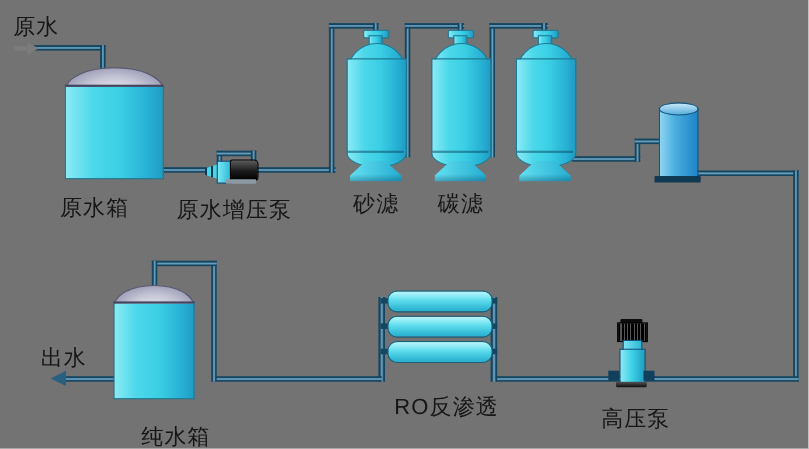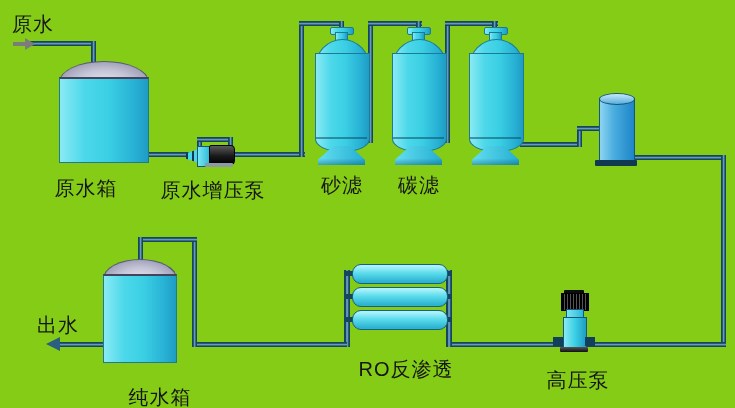--- a/index.html
+++ b/index.html
@@ -1,17 +1,17 @@
 <!DOCTYPE html>
 <html><head>
 <meta charset="utf-8">
 <style>
   html,body { margin:0; padding:0; background:#fff; }
   .canvas {
-    position:relative; width:735px; height:408px; background:#84cc16;
+    position:relative; width:735px; height:408px; background:#737373;
     overflow:hidden; font-family:"Liberation Sans", sans-serif;
   }
   
   .ph { position:absolute; height:5px;
         background:linear-gradient(180deg,#16455f 0%,#16455f 26%,#5b94b4 42%,#6ca0bf 56%,#16455f 80%,#16455f 100%); }
   .pv { position:absolute; width:5px;
         background:linear-gradient(90deg,#16455f 0%,#16455f 26%,#5b94b4 42%,#6ca0bf 56%,#16455f 80%,#16455f 100%); }
   .stub { position:absolute; background:#16455f; }
   
   .cyan-fill { background:linear-gradient(90deg,#8aeaf4 0%,#4cd8ea 28%,#3bcfe4 55%,#27b0d4 85%,#1f9cc4 100%); }

